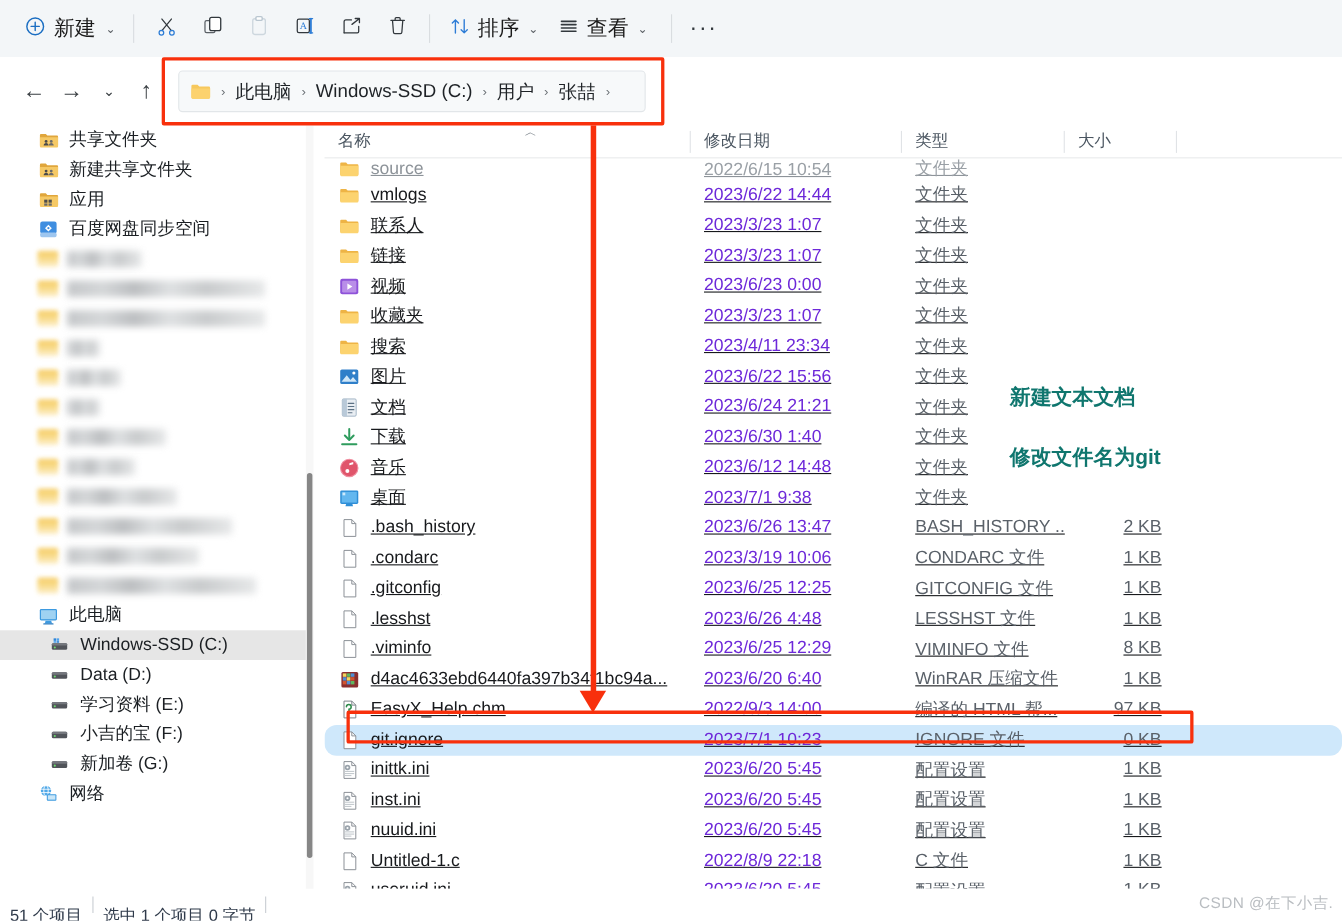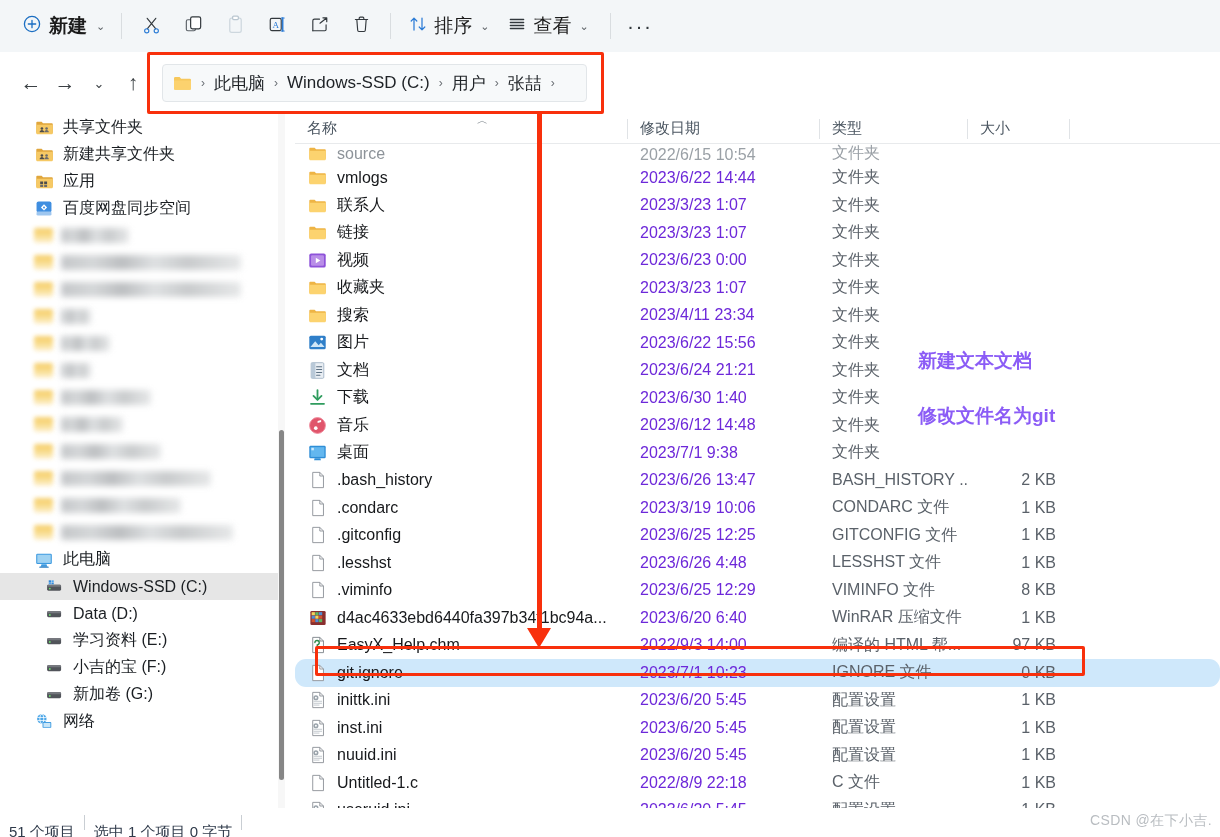--- a/index.html
+++ b/index.html
@@ -15,21 +15,21 @@
   .toolbar {
     position: absolute; left: 0; top: 0; width: 1220px; height: 52px;
     background: #f3f6f8;
     display: flex; align-items: center;
   }
   .tb-new {
     display: flex; align-items: center; gap: 7px;
     margin-left: 14px; padding: 4px 8px; border-radius: 4px;
     cursor: default;
   }
-  .tb-new .lbl { font-size: 19px; color: #1b1b1b; font-weight: bold; }
+  .tb-new .lbl { font-size: 19px; color: #1b1b1b; }
   .tb-sep {
     width: 1px; height: 26px; background: #d9dde0; margin: 0 8px;
   }
   .tb-icon {
     width: 42px; height: 36px;
     display: flex; align-items: center; justify-content: center;
     border-radius: 4px;
   }
   .tb-btn {
     display: flex; align-items: center; gap: 6px;
@@ -98,33 +98,33 @@
     position: absolute; left: 0; top: 0; width: 925px; height: 30px;
     display: flex; align-items: center; border-bottom: 1px solid #e8eaec;
   }
   .colhead .ch { font-size: 15px; color: #4a5560; padding-left: 12px; position: relative; height: 30px; display: flex; align-items: center; }
   .ch-div { position: absolute; top: 5px; width: 1px; height: 20px; background: #e0e3e6; }
   .sortmark { position: absolute; left: 182px; top: -1px; font-size: 11px; color: #7a8289; }
 
   .rows { position: absolute; left: 0; top: 30px; width: 925px; height: 664px; overflow: hidden; }
   .row {
     height: 27.5px; display: flex; align-items: center;
-    font-size: 16px; color: #17191c; position: relative;
+    font-size: 16px; color: #17191c; position: relative; text-decoration: underline;
   }
   .row.sel { background: #cfe8fb; border-radius: 11px; }
   .cell-name { width: 333px; display: flex; align-items: center; gap: 9px; padding-left: 12px; overflow: hidden; white-space: nowrap; }
   .cell-date { width: 192px; padding-left: 12px; color: #6d28d9; white-space: nowrap; }
   .cell-type { width: 148px; padding-left: 12px; color: #5a6169; white-space: nowrap; overflow: hidden; }
   .cell-size { width: 102px; padding-right: 14px; color: #5a6169; text-align: right; white-space: nowrap; }
   .fico { width: 21px; height: 21px; flex: 0 0 21px; display: flex; align-items: center; justify-content: center; }
   .row.clip { height: 20px; align-items: flex-end; overflow: hidden; color: #8d9399; }
   .row.clip .cell-date, .row.clip .cell-type { color: #9aa0a6; }
 
   
-  .anno { position: absolute; color: #8b5cf6; font-size: 19px; font-weight: 600; white-space: nowrap; }
+  .anno { position: absolute; color: #0f766e; font-size: 19px; font-weight: 600; white-space: nowrap; }
   .redbox { position: absolute; border: 3px solid #f8300c; border-radius: 2px; pointer-events: none; }
   .arrow-line { position: absolute; background: #f8300c; }
   .arrow-head {
     position: absolute; width: 0; height: 0;
     border-left: 12px solid transparent; border-right: 12px solid transparent;
     border-top: 20px solid #f8300c;
   }
 
   
   .status {

